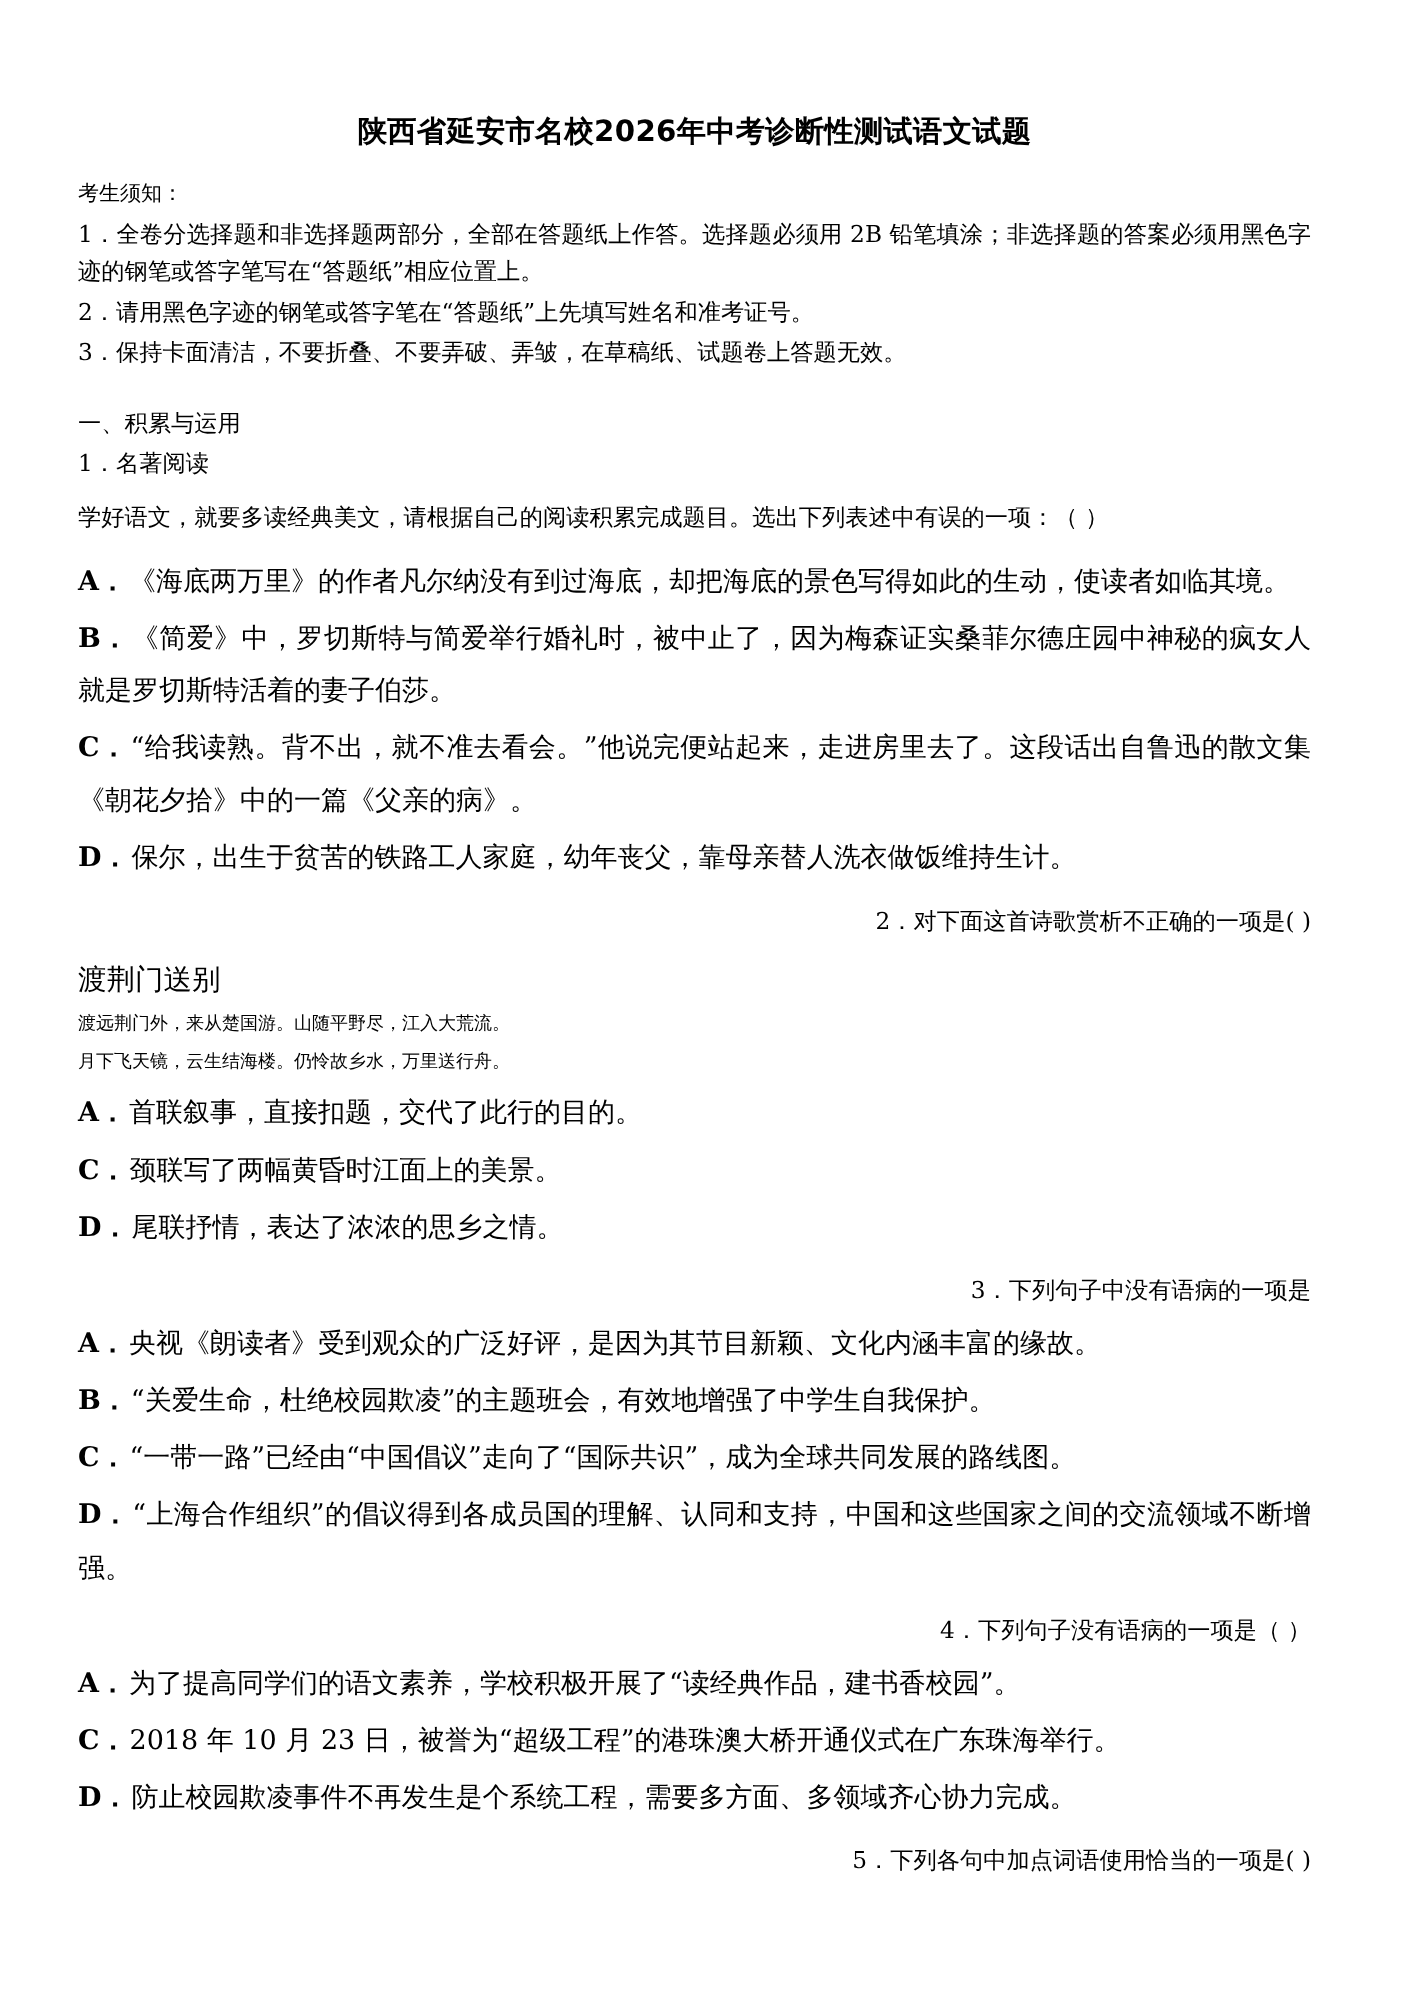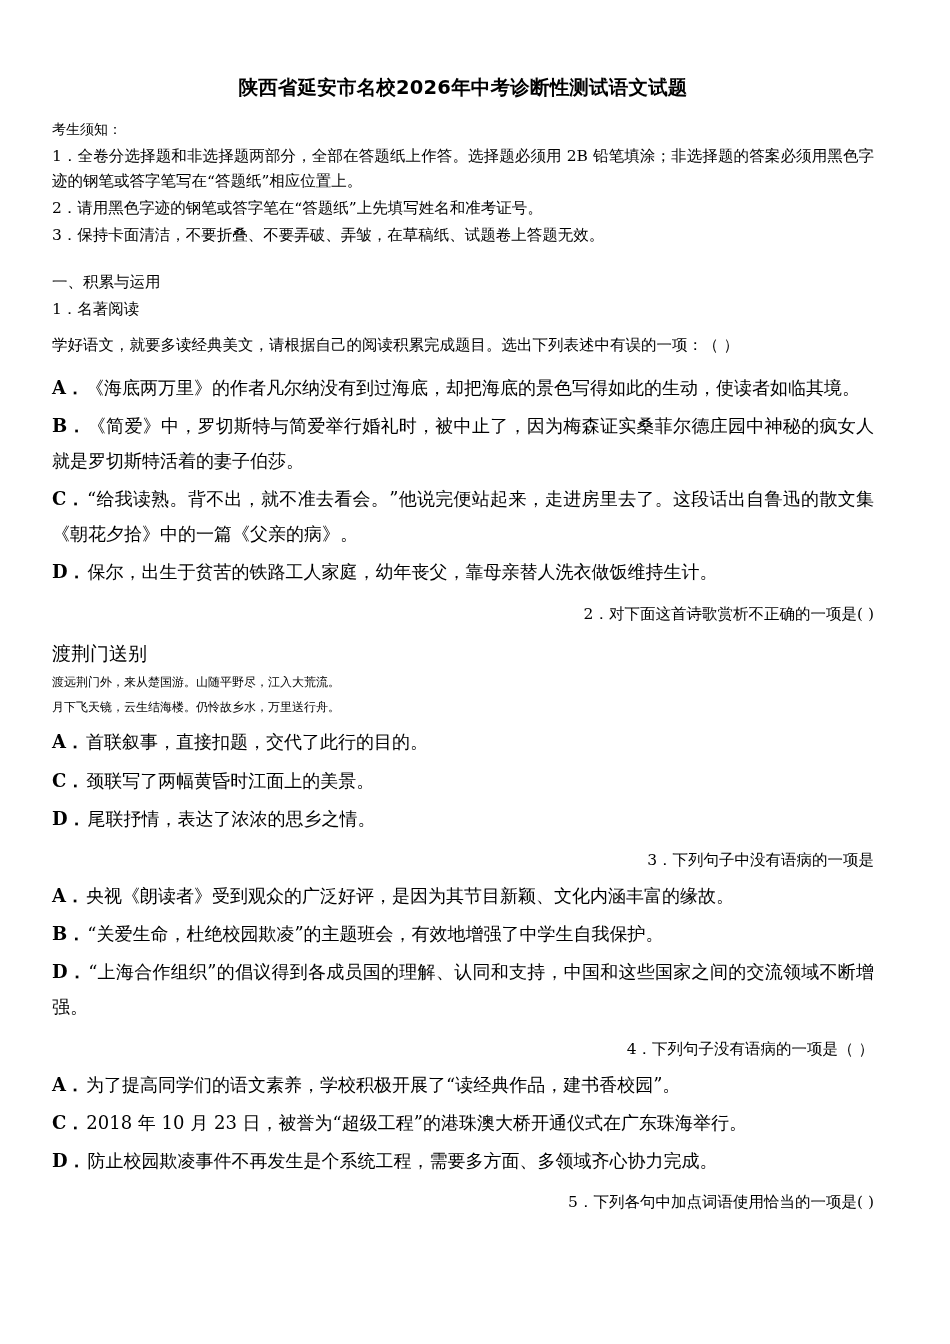--- a/index.html
+++ b/index.html
@@ -109,20 +109,21 @@
   <p class="poem-title">渡荆门送别</p>
   <p class="poem-line">渡远荆门外，来从楚国游。山随平野尽，江入大荒流。</p>
   <p class="poem-line">月下飞天镜，云生结海楼。仍怜故乡水，万里送行舟。</p>
   <p class="opt"><span class="lbl">A．</span><span>首联叙事，直接扣题，交代了此行的目的。</span></p>
   <p class="opt"><span class="lbl">C．</span><span>颈联写了两幅黄昏时江面上的美景。</span></p>
   <p class="opt"><span class="lbl">D．</span><span>尾联抒情，表达了浓浓的思乡之情。</span></p>
 
   <p class="q-num">3．下列句子中没有语病的一项是</p>
   <p class="opt"><span class="lbl">A．</span><span>央视《朗读者》受到观众的广泛好评，是因为其节目新颖、文化内涵丰富的缘故。</span></p>
   <p class="opt"><span class="lbl">B．</span><span>“关爱生命，杜绝校园欺凌”的主题班会，有效地增强了中学生自我保护。</span></p>
+  <p class="opt"><span class="lbl">C．</span><span>“一带一路”已经由“中国倡议”走向了“国际共识”，成为全球共同发展的路线图。</span></p>
   <p class="opt"><span class="lbl">D．</span><span>“上海合作组织”的倡议得到各成员国的理解、认同和支持，中国和这些国家之间的交流领域不断增强。</span></p>
 
   <p class="q-num">4．下列句子没有语病的一项是（        ）</p>
   <p class="opt"><span class="lbl">A．</span><span>为了提高同学们的语文素养，学校积极开展了“读经典作品，建书香校园”。</span></p>
   <p class="opt"><span class="lbl">C．</span><span>2018 年 10 月 23 日，被誉为“超级工程”的港珠澳大桥开通仪式在广东珠海举行。</span></p>
   <p class="opt"><span class="lbl">D．</span><span>防止校园欺凌事件不再发生是个系统工程，需要多方面、多领域齐心协力完成。</span></p>
 
   <p class="q-num">5．下列各句中加点词语使用恰当的一项是(    )</p>
 
 </div>

